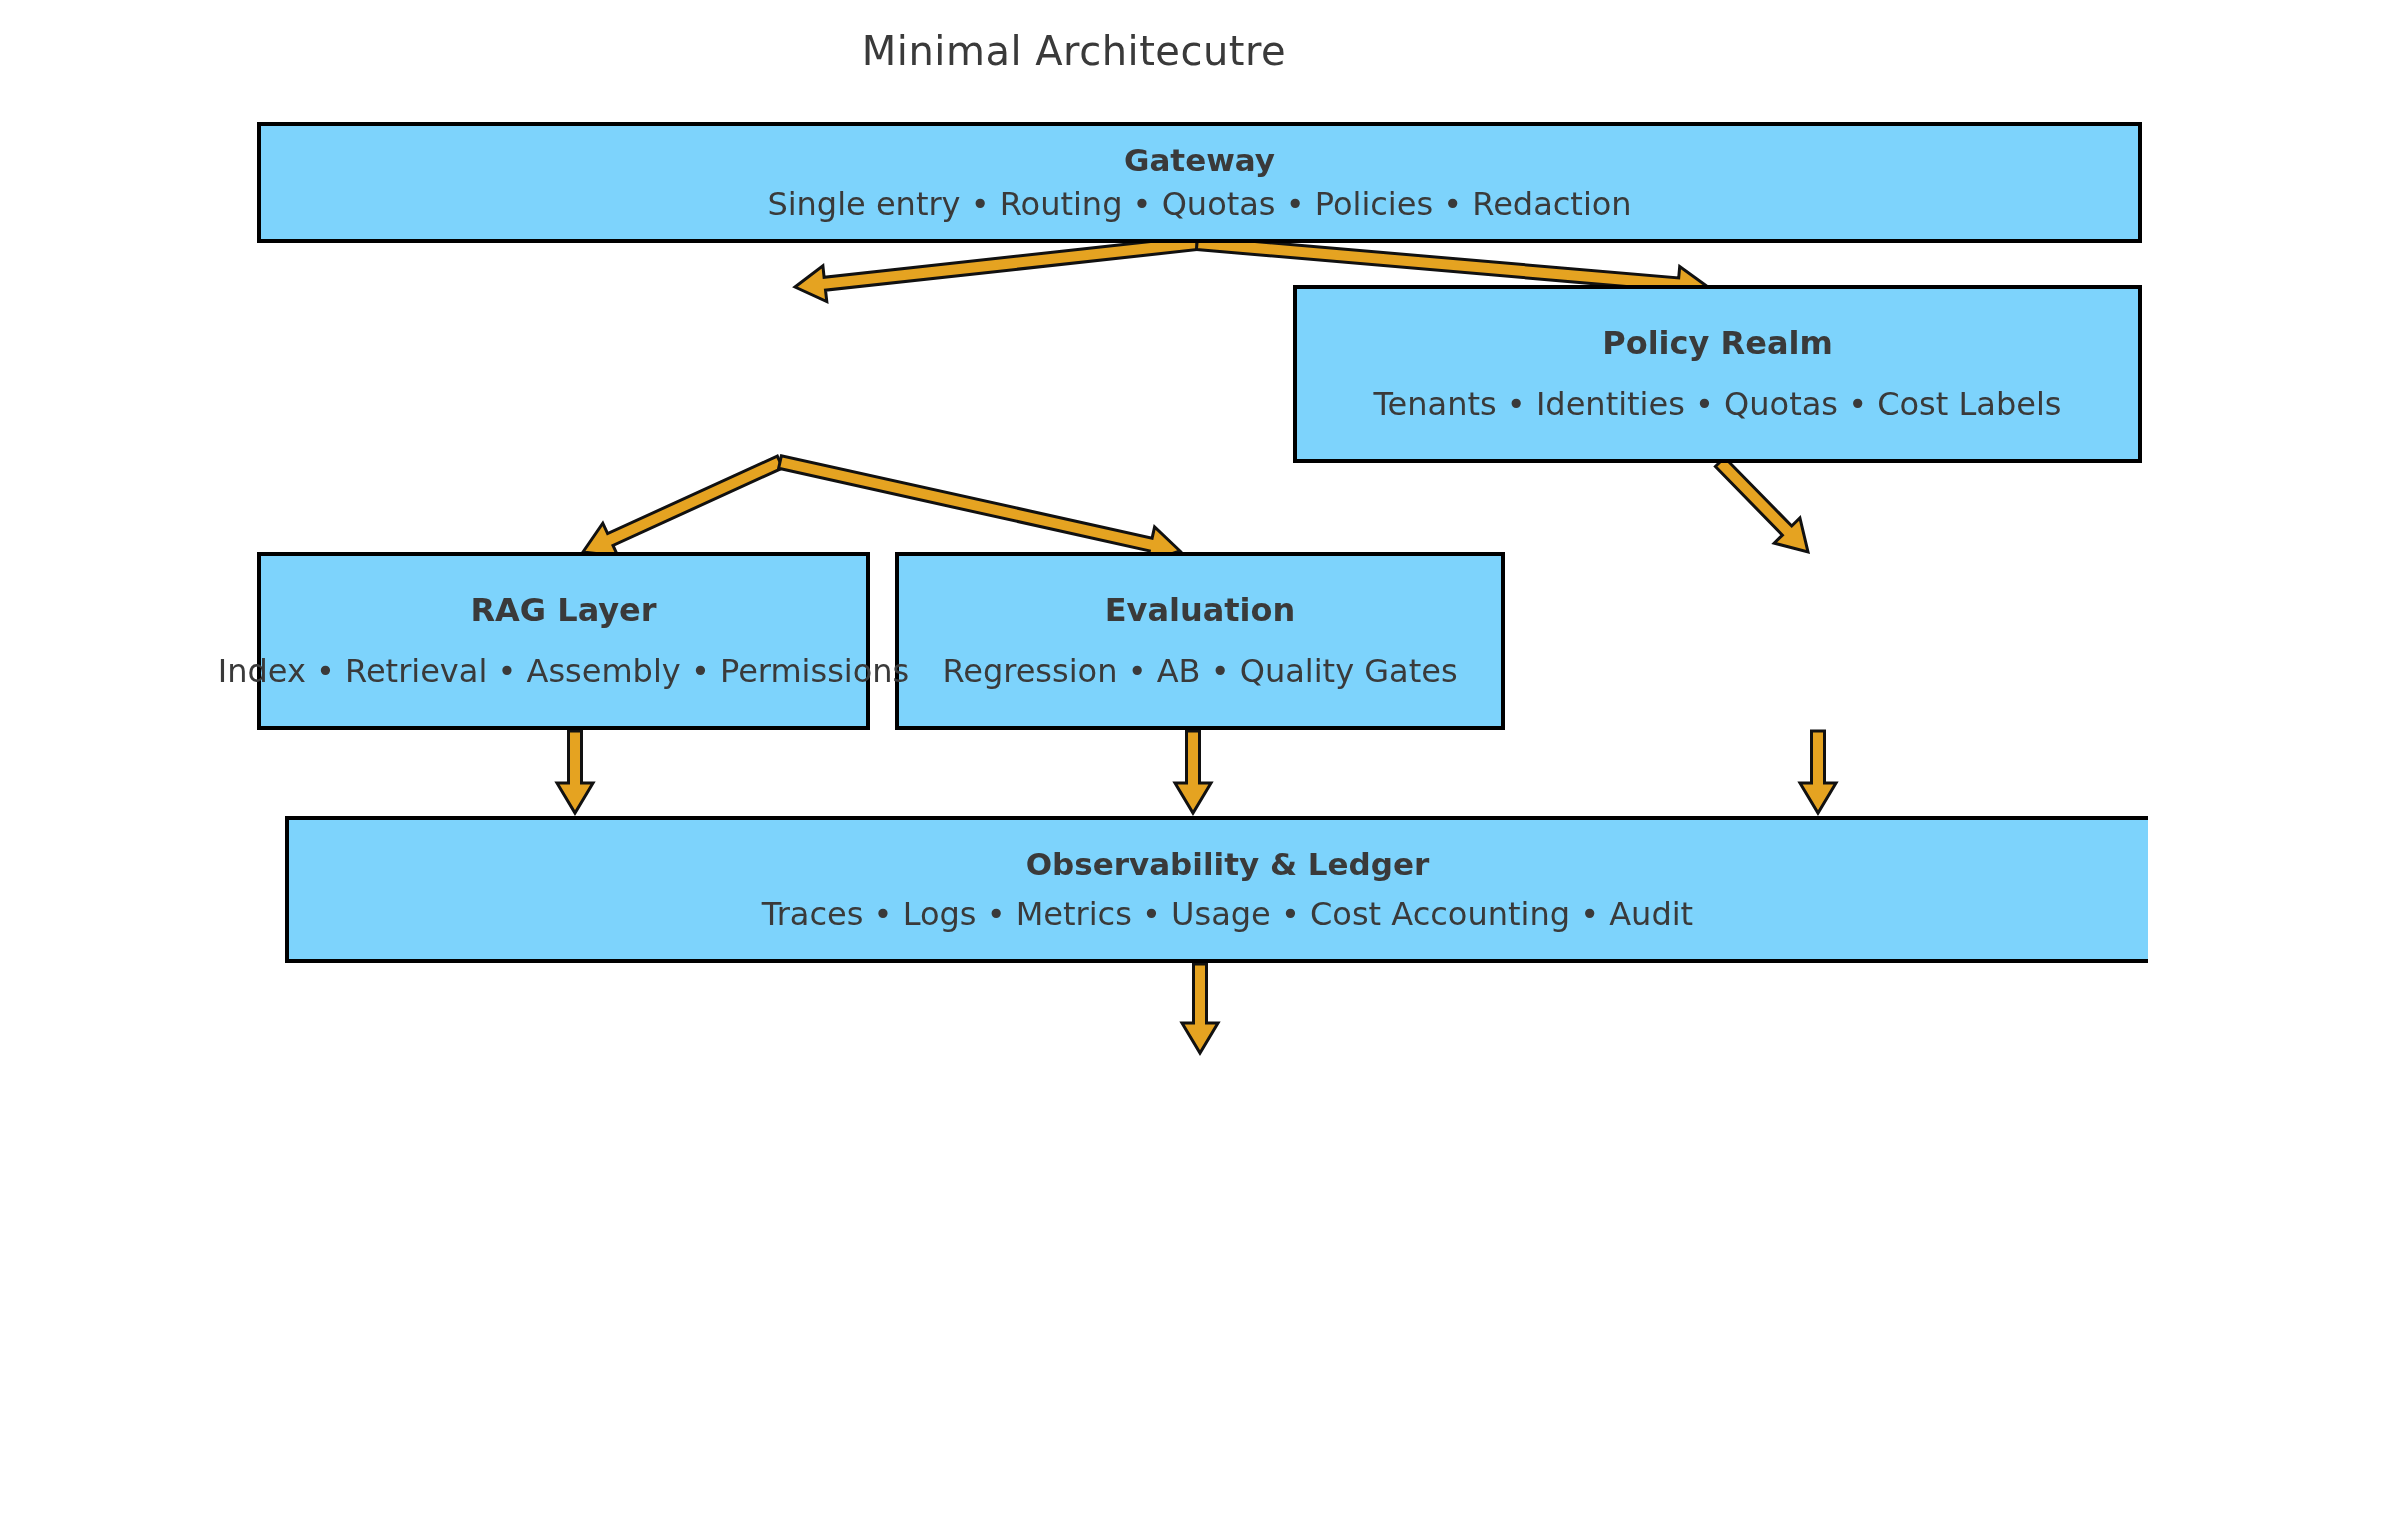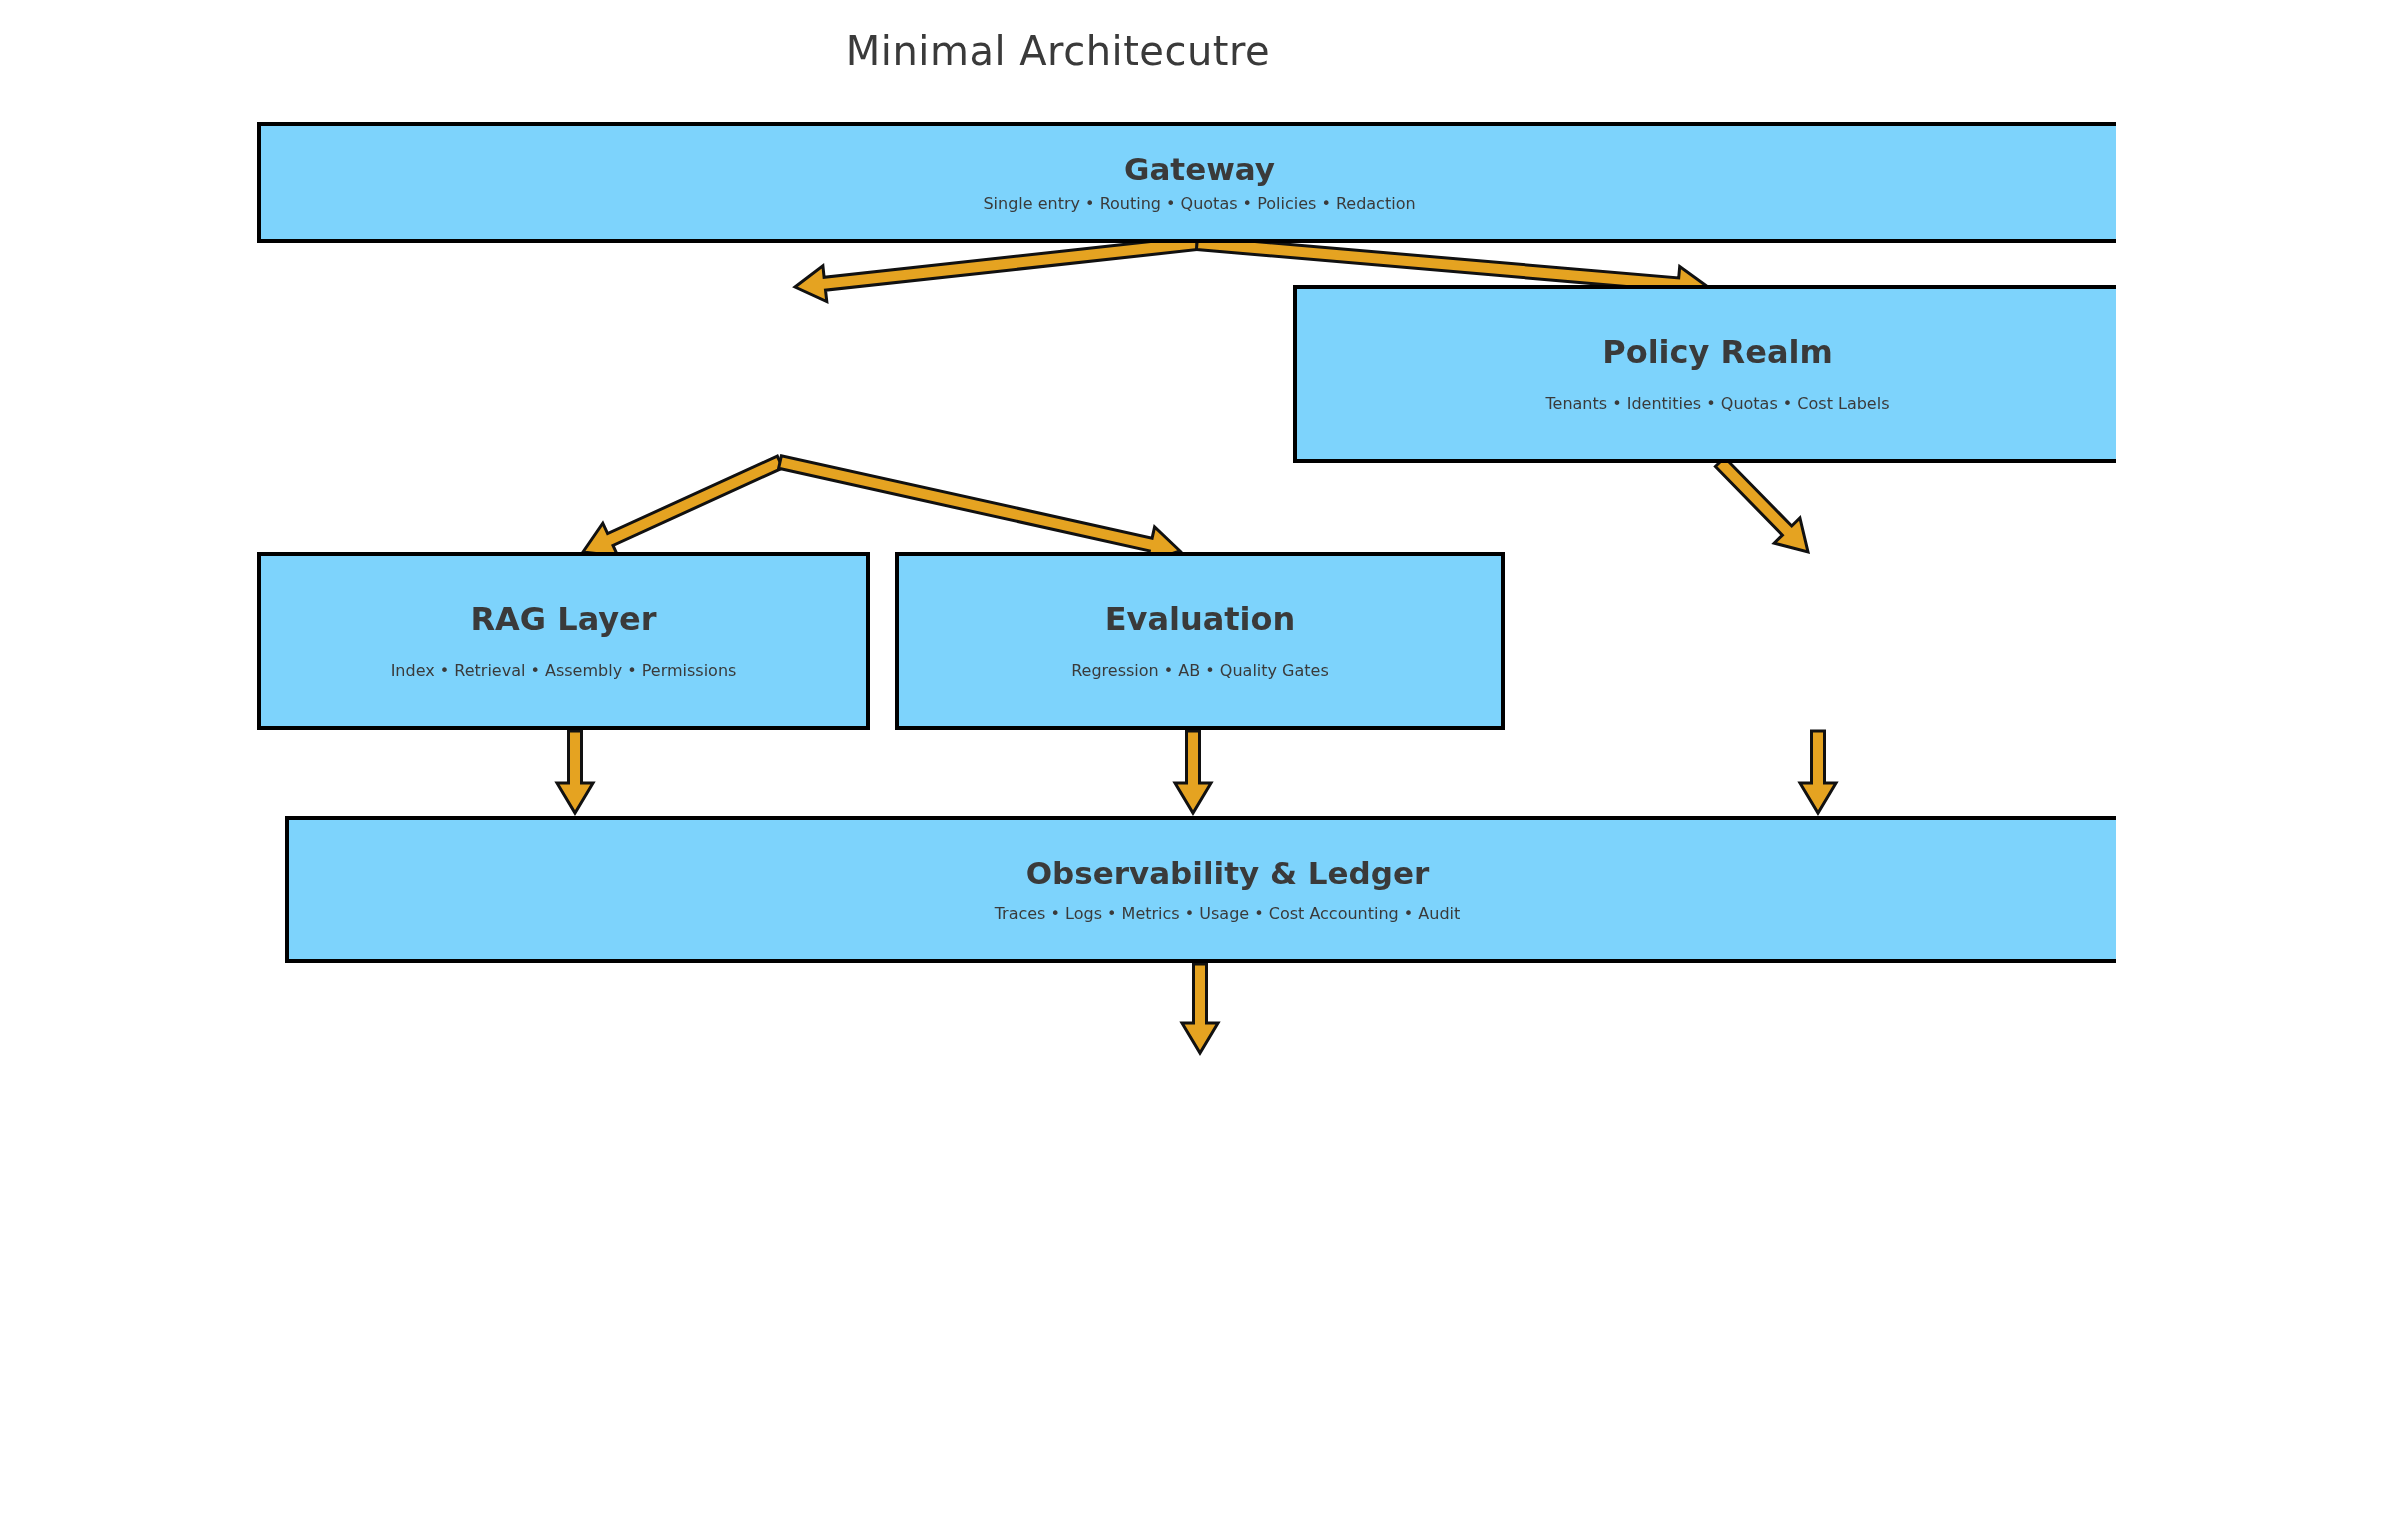--- a/index.html
+++ b/index.html
@@ -12,20 +12,21 @@
     padding: 0;
     background: #ffffff;
     font-family: "DejaVu Sans", "Liberation Sans", sans-serif;
   }
   .canvas {
     position: relative;
     width: 2116px;
     height: 1517px;
     background: #ffffff;
     overflow: hidden;
+    padding-left: 32px;
   }
   .diagram-title {
     position: absolute;
     top: 28px;
     left: 0;
     width: 100%;
     text-align: center;
     font-size: 40px;
     font-weight: 400;
     color: var(--text-color);
@@ -43,21 +44,21 @@
     text-align: center;
     color: var(--text-color);
   }
   .box-title {
     font-weight: bold;
     font-size: 31px;
     line-height: 1.1;
   }
   .row23 .box-title { font-size: 32px; }
   .box-sub {
-    font-size: 16px;
+    font-size: 32px;
     line-height: 1.15;
     white-space: nowrap;
   }
   .gap-sm  { gap: 9px; }
   .gap-md  { gap: 15px; }
   .gap-lg  { gap: 25px; }
   
   .gateway        { left: 257px;  top: 122px; width: 1885px; height: 121px; }
   .cap-registry   { left: 257px;  top: 285px; width: 990px;  height: 178px; }
   .policy-realm   { left: 1293px; top: 285px; width: 849px;  height: 178px; }

